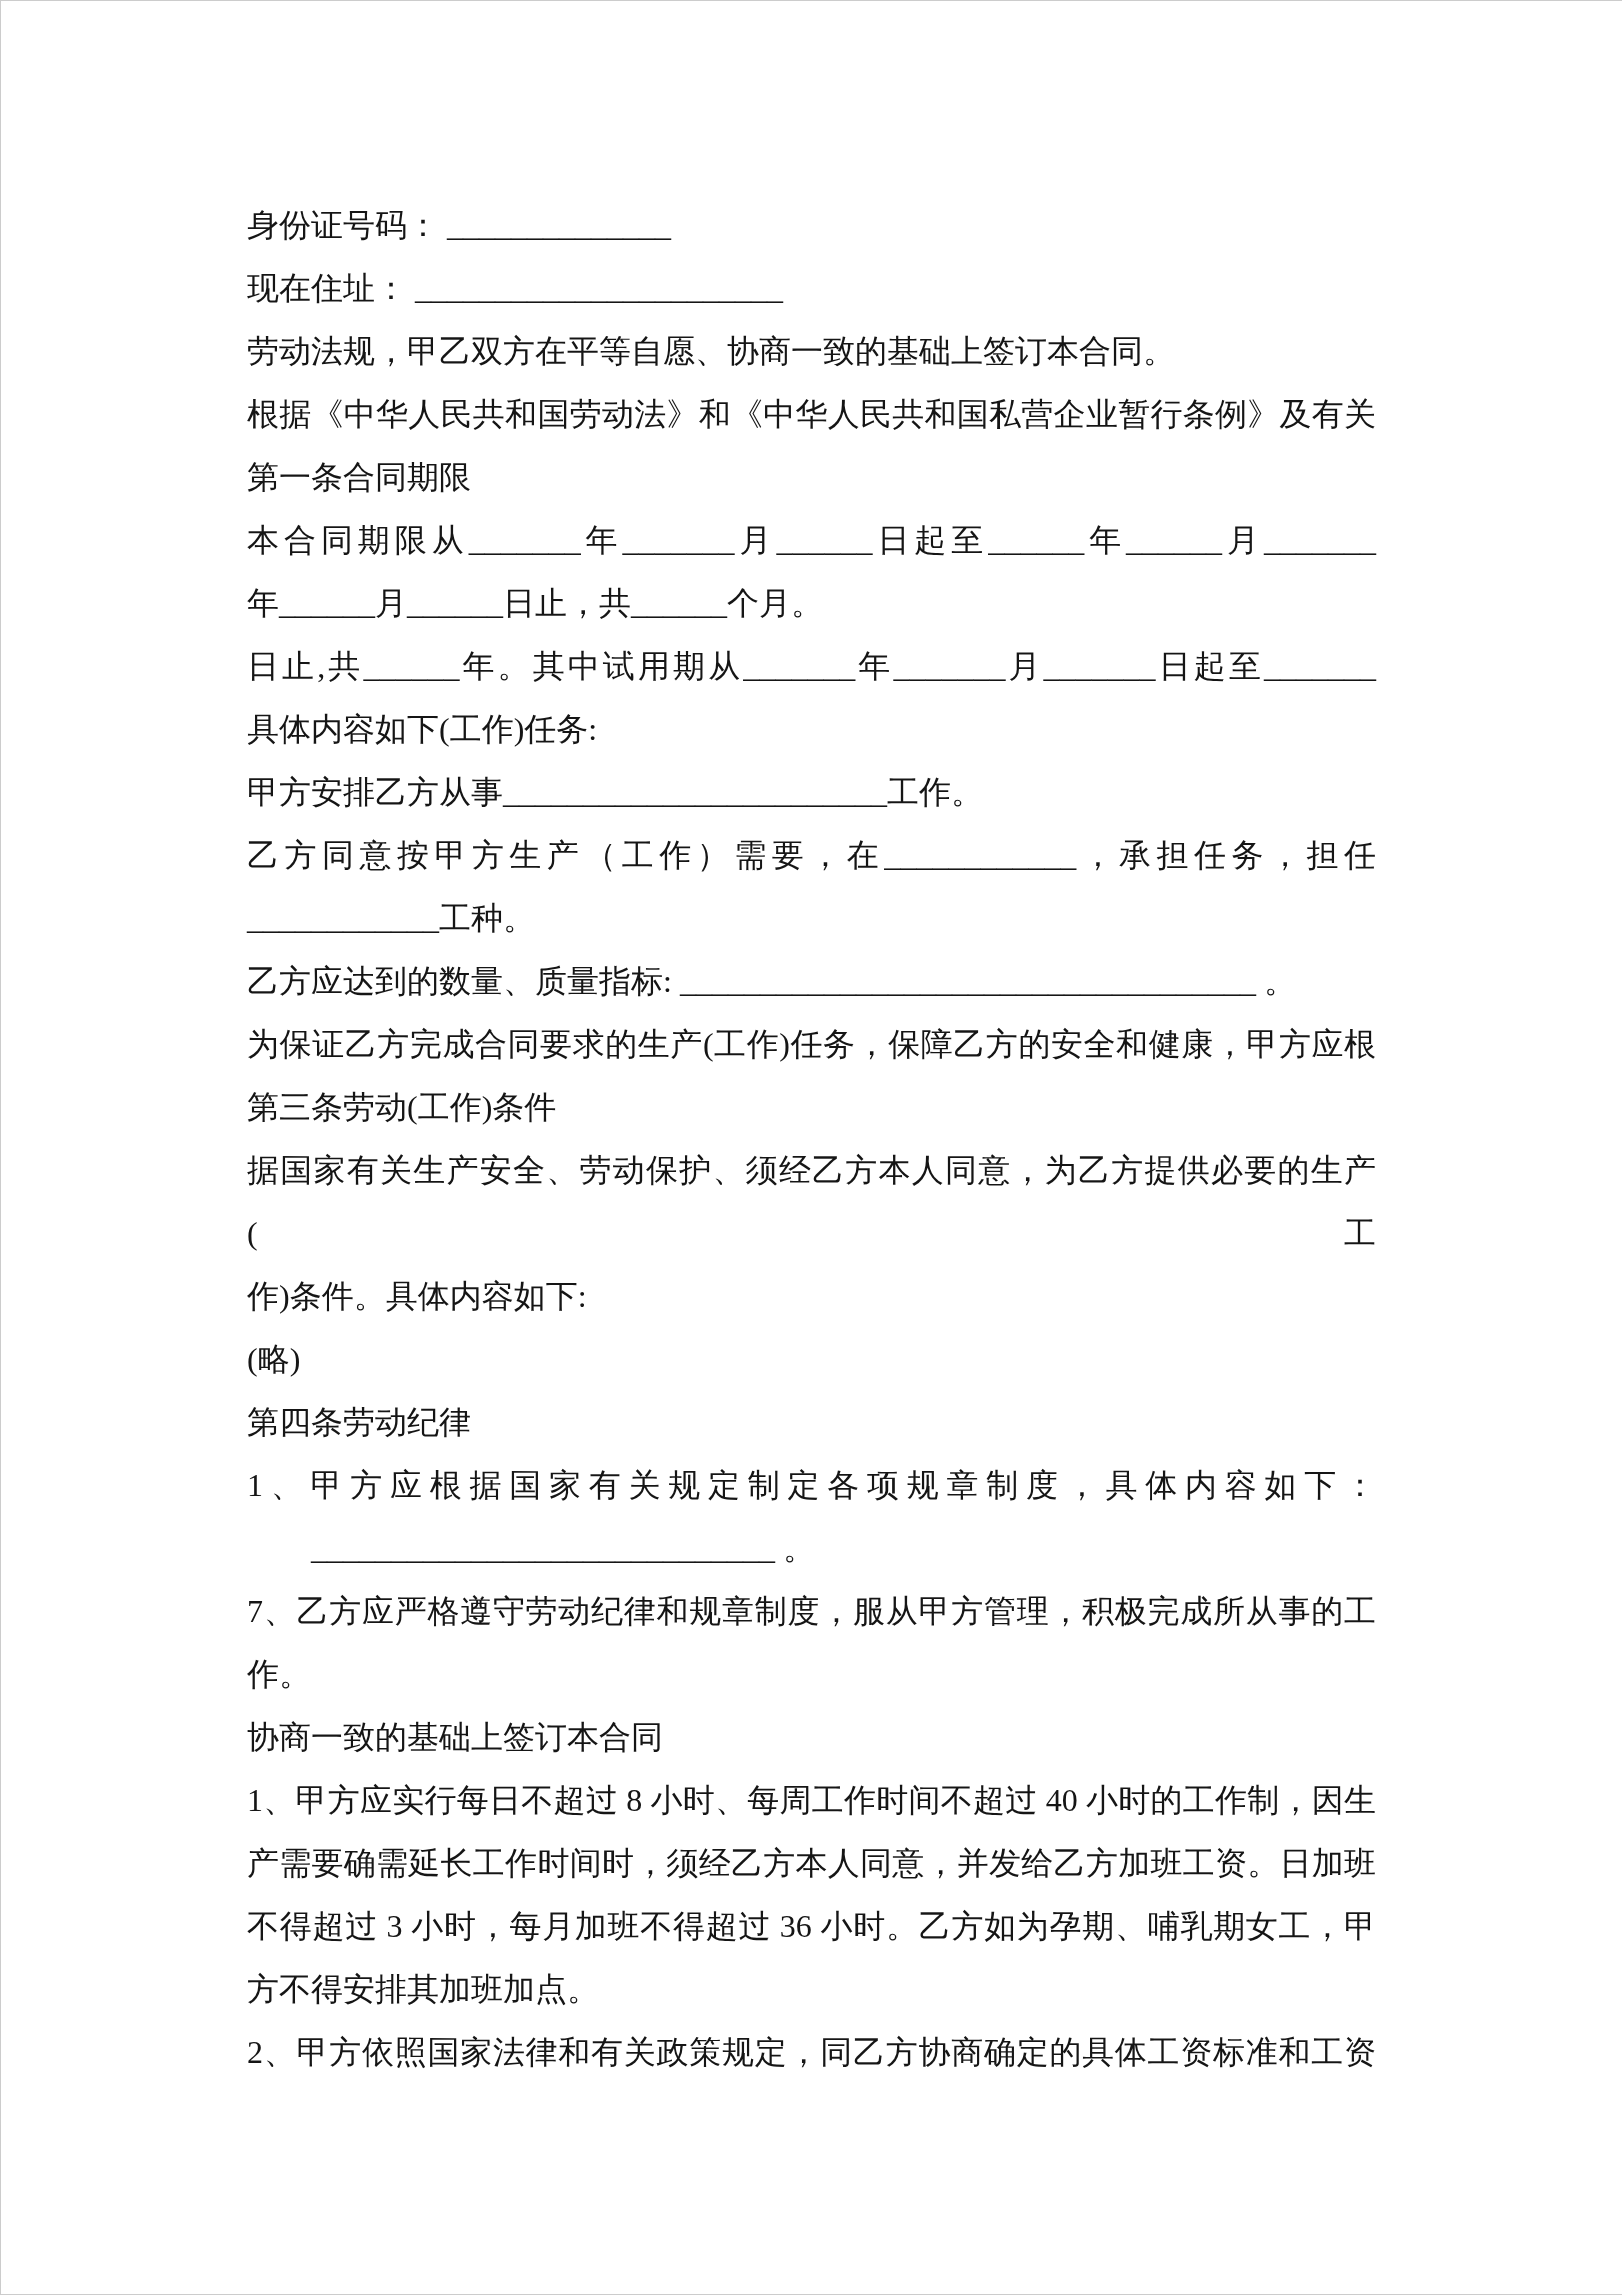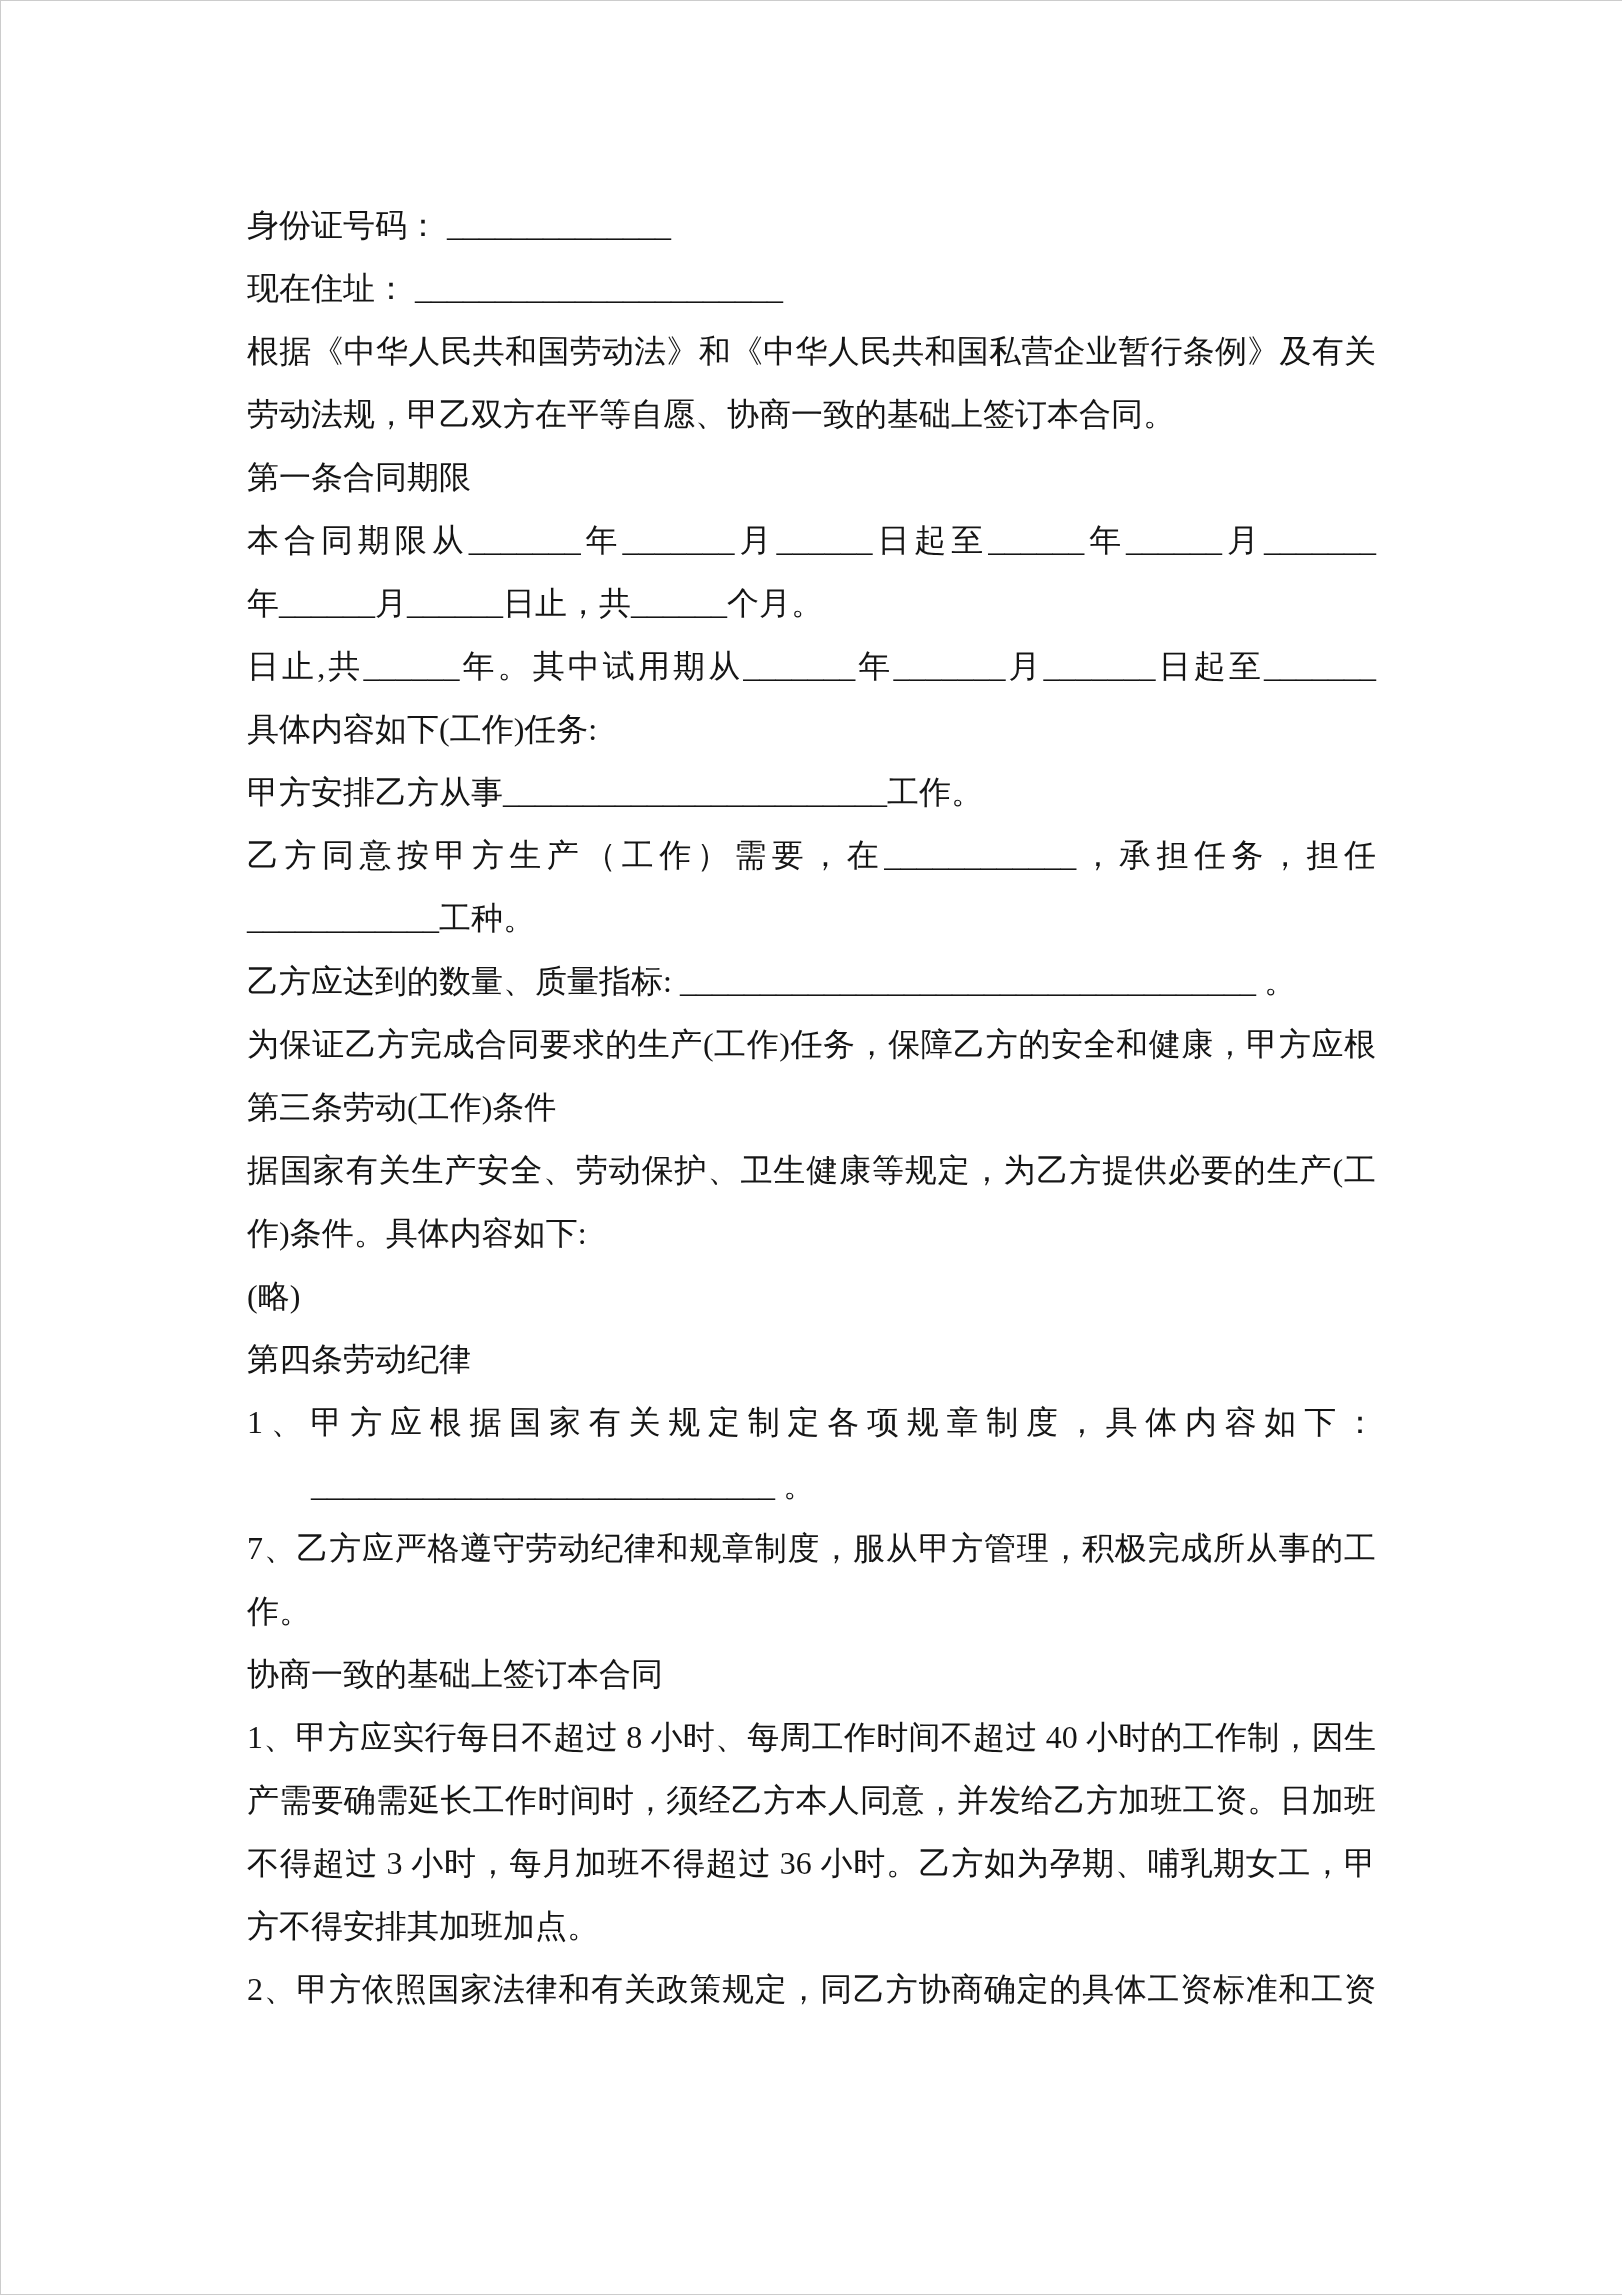--- a/index.html
+++ b/index.html
@@ -37,34 +37,34 @@
     text-align-last: justify;
   }
 </style>
 </head>
 <body>
 
 <div class="page">
   <div class="doc" id="doc">
       <div class="line">身份证号码： ______________</div>
       <div class="line">现在住址： _______________________</div>
+      <div class="line">劳动法规，甲乙双方在平等自愿、协商一致的基础上签订本合同。</div>
       <div class="line fill">根据《中华人民共和国劳动法》和《中华人民共和国私营企业暂行条例》及有关</div>
-      <div class="line">劳动法规，甲乙双方在平等自愿、协商一致的基础上签订本合同。</div>
       <div class="line">第一条合同期限</div>
       <div class="line fill">本合同期限从_______年_______月______日起至______年______月_______</div>
       <div class="line">年______月______日止，共______个月。</div>
       <div class="line fill">日止,共______年。其中试用期从_______年_______月_______日起至_______</div>
       <div class="line">具体内容如下(工作)任务:</div>
       <div class="line">甲方安排乙方从事________________________工作。</div>
       <div class="line fill">乙方同意按甲方生产（工作）需要，在____________，承担任务，担任</div>
       <div class="line">____________工种。</div>
       <div class="line">乙方应达到的数量、质量指标: ____________________________________ 。</div>
       <div class="line fill">为保证乙方完成合同要求的生产(工作)任务，保障乙方的安全和健康，甲方应根</div>
       <div class="line">第三条劳动(工作)条件</div>
-      <div class="line fill">据国家有关生产安全、劳动保护、卫生健康等规定，为乙方提供必要的生产(工</div>
+      <div class="line fill">据国家有关生产安全、劳动保护、须经乙方本人同意，为乙方提供必要的生产(工</div>
       <div class="line">作)条件。具体内容如下:</div>
       <div class="line">(略)</div>
       <div class="line">第四条劳动纪律</div>
       <div class="line fill">1、甲方应根据国家有关规定制定各项规章制度，具体内容如下：</div>
       <div class="line">　　_____________________________ 。</div>
       <div class="line fill">7、乙方应严格遵守劳动纪律和规章制度，服从甲方管理，积极完成所从事的工</div>
       <div class="line">作。</div>
       <div class="line">协商一致的基础上签订本合同</div>
       <div class="line fill">1、甲方应实行每日不超过 8 小时、每周工作时间不超过 40 小时的工作制，因生</div>
       <div class="line fill">产需要确需延长工作时间时，须经乙方本人同意，并发给乙方加班工资。日加班</div>

